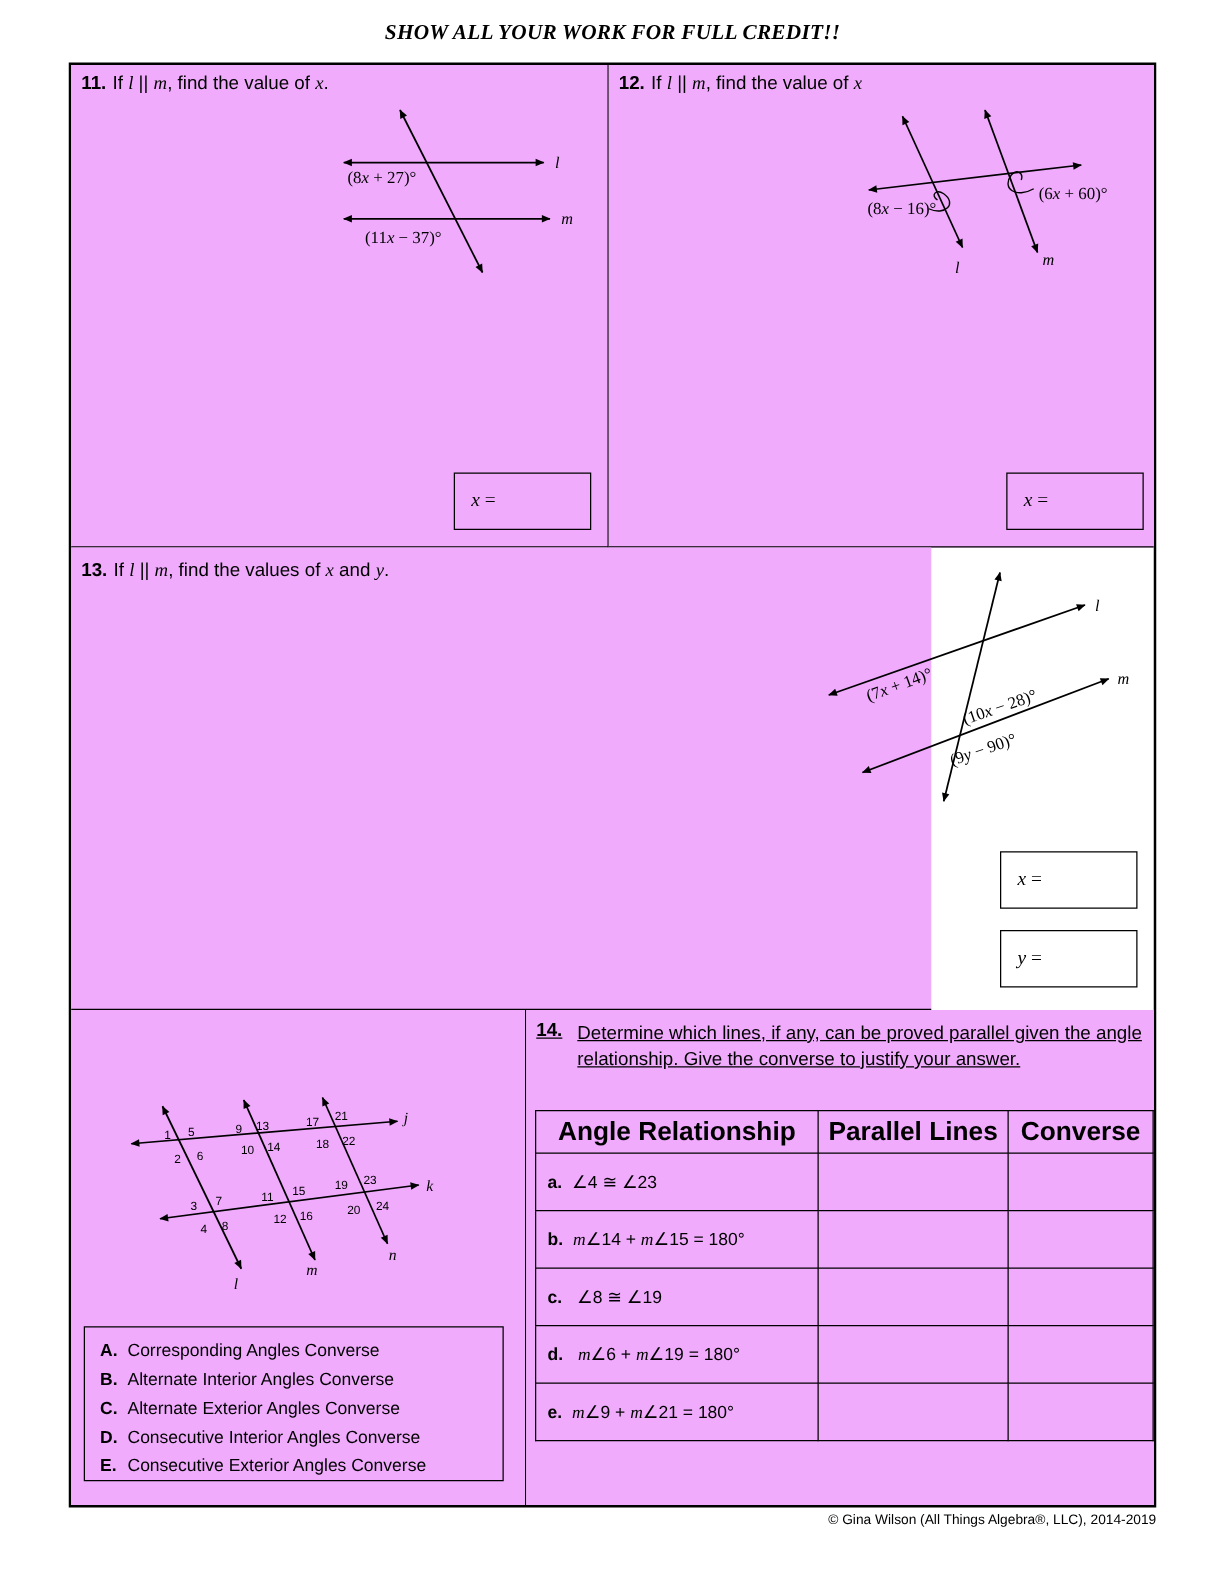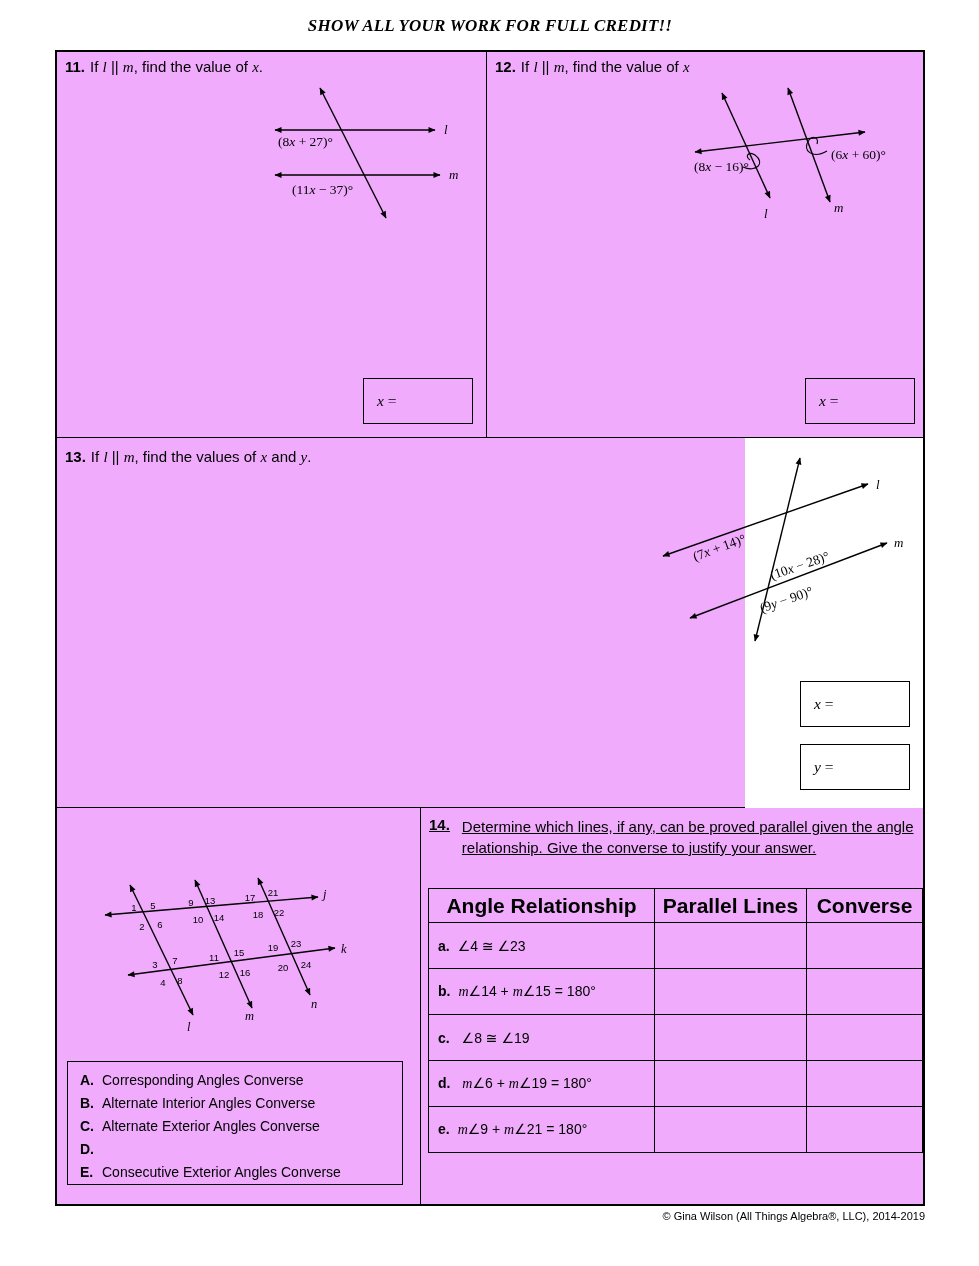--- a/index.html
+++ b/index.html
@@ -209,20 +209,21 @@
       <div class="opt">
           <span class="oletter">B.</span>
           <span class="otext">Alternate Interior Angles Converse</span>
         </div>
       <div class="opt">
           <span class="oletter">C.</span>
           <span class="otext">Alternate Exterior Angles Converse</span>
         </div>
       <div class="opt">
           <span class="oletter">D.</span>
+          <span class="otext">Consecutive Interior Angles Converse</span>
         </div>
       <div class="opt">
           <span class="oletter">E.</span>
           <span class="otext">Consecutive Exterior Angles Converse</span>
         </div>
     </div>
   </div>
 
   <div class="cell cell14R">
     <div class="p14prompt">

